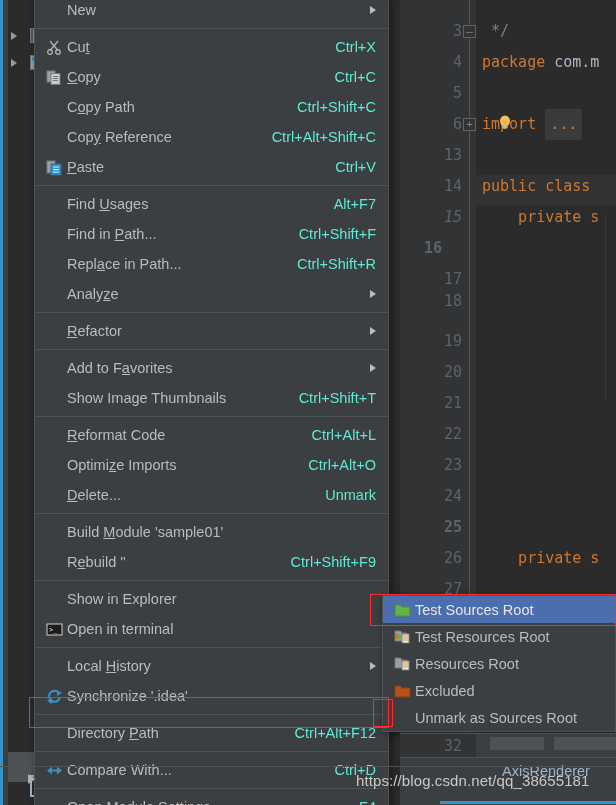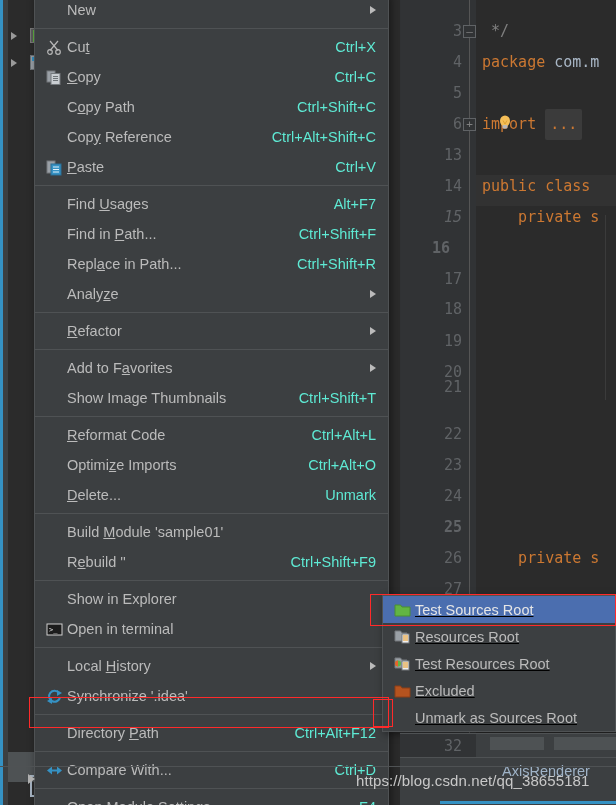--- a/index.html
+++ b/index.html
@@ -143,21 +143,20 @@
     border-bottom: 4.5px solid transparent;
   }
   .sep { height: 1px; background: #4f5254; margin: 3px 0 3px 0; }
 
   
   .submenu {
     position: absolute; left: 382px; top: 595px; width: 234px;
     background: #3c3f41;
     border: 1px solid #4f5254;
     box-shadow: 2px 2px 8px rgba(0,0,0,.45);
-    text-decoration: underline;
   }
   .submenu .mi { height: 27px; font-size: 14.5px; }
 
   
   .redbox {
     position: absolute; border: 1.5px solid #ff2a2a; pointer-events: none;
   }
 
   
   .bottom-panel {
@@ -218,27 +217,27 @@
         <div class="codeline" style="left: 482px; top: 47px;"><span class="tok-kw">package </span><span class="tok-id">com.m</span></div>
         <div class="lineno" style="left: 400px; top: 78px;">5</div>
         <div class="lineno" style="left: 400px; top: 109px;">6</div>
         <div class="fold-marker" style="left: 463px; top: 118px;">+</div>
         <div class="codeline" style="left: 482px; top: 109px;"><span class="tok-kw">import </span><span class="folded-chip">...</span></div>
         <div class="lineno" style="left: 400px; top: 140px;">13</div>
         <div class="lineno" style="left: 400px; top: 171px;">14</div>
         <div class="codeline" style="left: 482px; top: 171px;"><span class="tok-kw">public class </span></div>
         <div class="lineno" style="left: 400px; top: 202px; font-style: italic;">15</div>
         <div class="codeline" style="left: 482px; top: 202px;"><span class="tok-kw">    private s</span></div>
-        <div class="lineno" style="left: 388px; top: 233px; font-weight: bold;">16</div>
+        <div class="lineno" style="left: 380px; top: 233px; font-weight: bold;">16</div>
         <div class="codeline" style="left: 482px; top: 233px;"><span class="tok-cm2">                   ″</span></div>
         <div class="lineno" style="left: 400px; top: 264px;">17</div>
-        <div class="lineno" style="left: 400px; top: 294px;">18</div>
+        <div class="lineno" style="left: 400px; top: 286px;">18</div>
         <div class="lineno" style="left: 400px; top: 326px;">19</div>
         <div class="lineno" style="left: 400px; top: 357px;">20</div>
-        <div class="lineno" style="left: 400px; top: 372px;">21</div>
+        <div class="lineno" style="left: 400px; top: 388px;">21</div>
         <div class="lineno" style="left: 400px; top: 419px;">22</div>
         <div class="lineno" style="left: 400px; top: 450px;">23</div>
         <div class="lineno" style="left: 400px; top: 481px;">24</div>
         <div class="lineno" style="left: 400px; top: 512px; font-weight: bold;">25</div>
         <div class="lineno" style="left: 400px; top: 543px;">26</div>
         <div class="codeline" style="left: 482px; top: 543px;"><span class="tok-kw">    private s</span></div>
         <div class="lineno" style="left: 400px; top: 574px;">27</div>
         <div class="codeline" style="left: 482px; top: 574px;"><span class="tok-cm2">                   ″</span></div>
         <div class="lineno" style="left: 400px; top: 605px;">32</div>
       </div>
@@ -452,41 +451,41 @@
           <svg width="17" height="17" viewBox="0 0 17 17">
             <path d="M1 4 h5.5 l1.5 2 H16 v9 H1 Z" fill="#62b543" stroke="#4a8f33"></path>
           </svg>
         </span>
         <span class="lbl">Test Sources Root</span>
       </div>
       <div class="mi">
         <span class="ico">
           <svg width="17" height="17" viewBox="0 0 17 17">
             <path d="M1 3 h5.5 l1.5 2 H13 v8 H1 Z" fill="#9aa0a6" stroke="#74797d"></path>
-            <rect x="8" y="6" width="7" height="9" fill="#f0f0f0" stroke="#74797d"></rect>
-            <line x1="9" y1="8" x2="14" y2="8" stroke="#e8a33d" stroke-width="1.2"></line>
-            <line x1="9" y1="10" x2="14" y2="10" stroke="#e8a33d" stroke-width="1.2"></line>
-            <line x1="9" y1="12" x2="14" y2="12" stroke="#e8a33d" stroke-width="1.2"></line>
-          </svg>
-        </span>
-        <span class="lbl">Resources Root</span>
-      </div>
-      <div class="mi">
-        <span class="ico">
-          <svg width="17" height="17" viewBox="0 0 17 17">
-            <path d="M1 3 h5.5 l1.5 2 H13 v8 H1 Z" fill="#9aa0a6" stroke="#74797d"></path>
             <circle cx="4" cy="8.5" r="3" fill="#62b543"></circle>
             <path d="M4 5.5 A3 3 0 0 0 4 11.5 Z" fill="#e8622c"></path>
             <rect x="8" y="6" width="7" height="9" fill="#f0f0f0" stroke="#74797d"></rect>
             <line x1="9" y1="8" x2="14" y2="8" stroke="#e8a33d" stroke-width="1.2"></line>
             <line x1="9" y1="10" x2="14" y2="10" stroke="#e8a33d" stroke-width="1.2"></line>
             <line x1="9" y1="12" x2="14" y2="12" stroke="#e8a33d" stroke-width="1.2"></line>
           </svg>
         </span>
         <span class="lbl">Test Resources Root</span>
+      </div>
+      <div class="mi">
+        <span class="ico">
+          <svg width="17" height="17" viewBox="0 0 17 17">
+            <path d="M1 3 h5.5 l1.5 2 H13 v8 H1 Z" fill="#9aa0a6" stroke="#74797d"></path>
+            <rect x="8" y="6" width="7" height="9" fill="#f0f0f0" stroke="#74797d"></rect>
+            <line x1="9" y1="8" x2="14" y2="8" stroke="#e8a33d" stroke-width="1.2"></line>
+            <line x1="9" y1="10" x2="14" y2="10" stroke="#e8a33d" stroke-width="1.2"></line>
+            <line x1="9" y1="12" x2="14" y2="12" stroke="#e8a33d" stroke-width="1.2"></line>
+          </svg>
+        </span>
+        <span class="lbl">Resources Root</span>
       </div>
       <div class="mi">
         <span class="ico">
           <svg width="17" height="17" viewBox="0 0 17 17">
             <path d="M1 4 h5.5 l1.5 2 H16 v9 H1 Z" fill="#b5531f" stroke="#8c3f16"></path>
           </svg>
         </span>
         <span class="lbl">Excluded</span>
       </div>
       <div class="mi">

